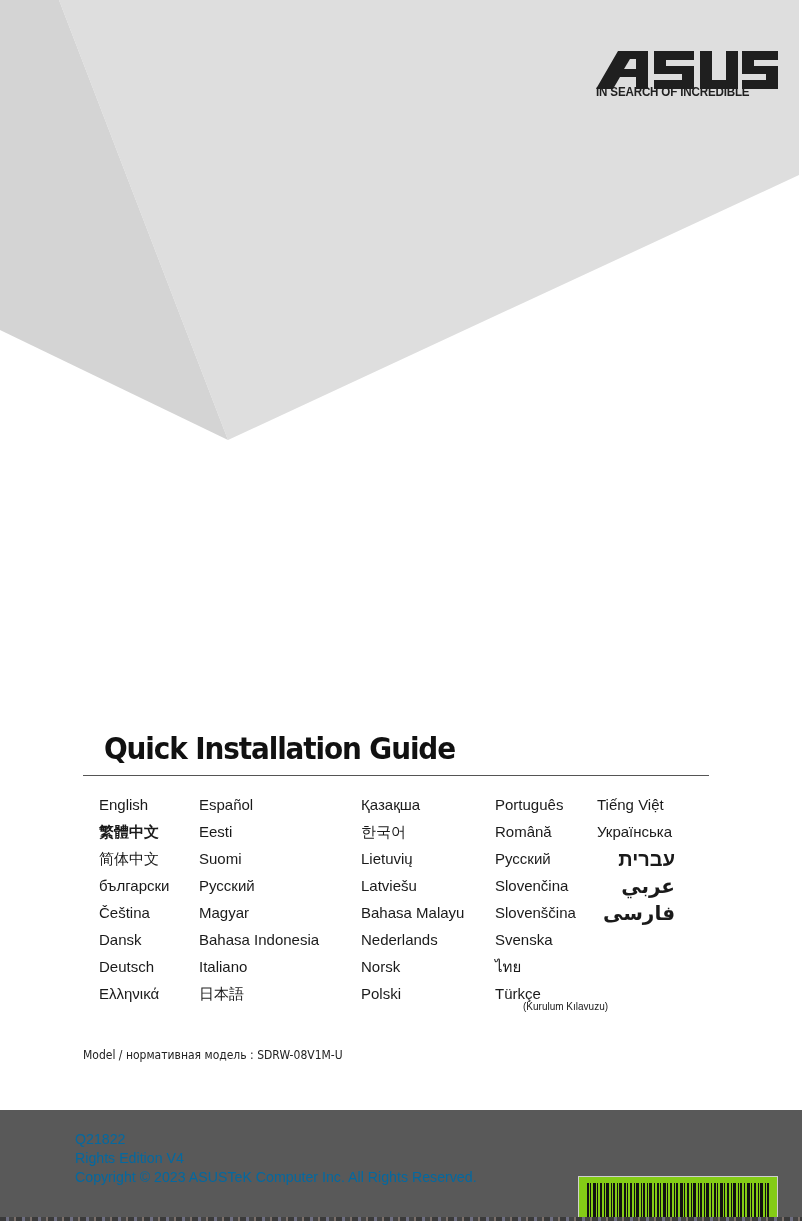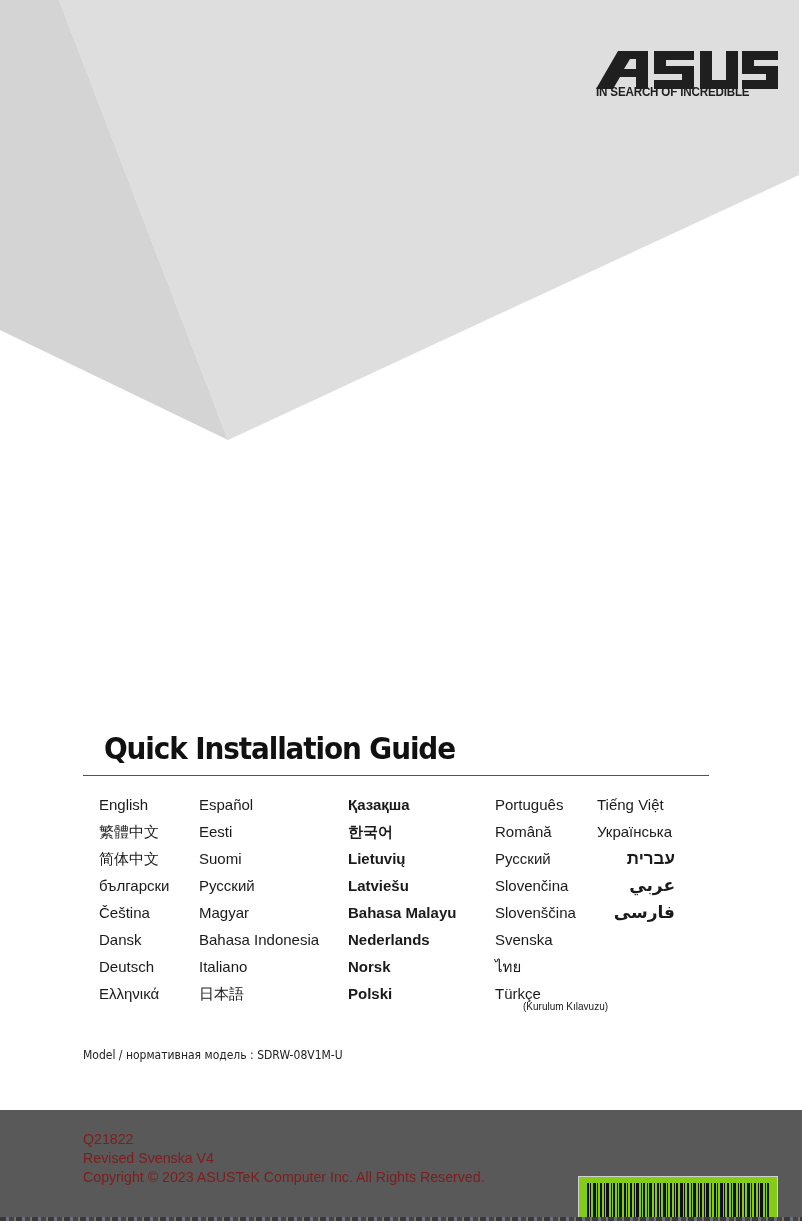--- a/index.html
+++ b/index.html
@@ -30,32 +30,32 @@
   .title-rule {
     position: absolute; left: 83px; top: 775px; width: 626px; height: 0;
     border-top: 1.5px solid #555;
   }
   .lang-col { position: absolute; top: 795px; }
   .lang-item {
     height: 27px; line-height: 20px; font-size: 15px; color: #1a1a1a;
     white-space: nowrap;
   }
   .lang-item.sub { font-size: 10px; line-height: 12px; height: 12px; margin-top: -10px; margin-left: 28px; }
-  .lang-item.rtl { direction: rtl; text-align: right; width: 78px; font-weight: bold; font-size: 17px; }
+  .lang-item.rtl { direction: rtl; text-align: right; width: 78px; font-weight: bold; font-size: 20px; }
   .model {
     position: absolute; left: 83px; top: 1048px;
     font-family: "DejaVu Sans", sans-serif; font-size: 12px; color: #222;
     white-space: nowrap; transform: scaleX(0.9); transform-origin: left center;
   }
   .footer {
     position: absolute; left: 0; top: 1110px; width: 802px; height: 111px;
     background: #595959;
   }
   .footer-text {
-    position: absolute; left: 83px; top: 1130px; color: #7f1d1d;
+    position: absolute; left: 75px; top: 1130px; color: #0369a1;
     font-size: 14.2px; line-height: 19px;
   }
   .barcode-box {
     position: absolute; left: 578px; top: 1176px; width: 198px; height: 70px;
     background: #84cc16; border: 1px solid #cfcfcf;
   }
   .barcode-bars { position: absolute; left: 8px; top: 6px; width: 182px; height: 44px; }
   .barcode-digits {
     position: absolute; left: 8px; top: 51px; width: 182px;
     font-family: "DejaVu Sans Mono", monospace; font-size: 10.5px; color: #111;
@@ -85,41 +85,41 @@
 
   <path d="M146,0 H182 V9 H158 V15 H182 V38 H146 V29 H170 V23 H146 Z" fill="#1f1f1f"></path>
 </svg>
 <div class="logo-tagline">IN SEARCH OF INCREDIBLE</div>
 
 <div class="title">Quick Installation Guide</div>
 <div class="title-rule"></div>
 
 <div class="lang-col" style="left:99px;">
   <div class="lang-item">English</div>
-  <div class="lang-item" style="font-weight:normal;">繁體中文</div>
+  <div class="lang-item" style="font-weight:bold;">繁體中文</div>
   <div class="lang-item">简体中文</div>
   <div class="lang-item">български</div>
   <div class="lang-item">Čeština</div>
   <div class="lang-item">Dansk</div>
   <div class="lang-item">Deutsch</div>
   <div class="lang-item">Ελληνικά</div>
 </div>
 
 <div class="lang-col" style="left:199px;">
   <div class="lang-item">Español</div>
   <div class="lang-item">Eesti</div>
   <div class="lang-item">Suomi</div>
   <div class="lang-item">Русский</div>
   <div class="lang-item">Magyar</div>
   <div class="lang-item">Bahasa Indonesia</div>
   <div class="lang-item">Italiano</div>
   <div class="lang-item">日本語</div>
 </div>
 
-<div class="lang-col" style="left:348px;font-weight:bold;">
+<div class="lang-col" style="left:361px;">
   <div class="lang-item">Қазақша</div>
   <div class="lang-item">한국어</div>
   <div class="lang-item">Lietuvių</div>
   <div class="lang-item">Latviešu</div>
   <div class="lang-item">Bahasa Malayu</div>
   <div class="lang-item">Nederlands</div>
   <div class="lang-item">Norsk</div>
   <div class="lang-item">Polski</div>
 </div>
 
@@ -141,21 +141,21 @@
   <div class="lang-item rtl">עברית</div>
   <div class="lang-item rtl">عربي</div>
   <div class="lang-item rtl">فارسی</div>
 </div>
 
 <div class="model">Model / нормативная модель :  SDRW-08V1M-U</div>
 
 <div class="footer"></div>
 <div class="footer-text">
   <div>Q21822</div>
-  <div>Revised Svenska V4</div>
+  <div>Rights Edition V4</div>
   <div>Copyright © 2023 ASUSTeK Computer Inc. All Rights Reserved.</div>
 </div>
 
 <div class="barcode-box">
   <svg class="barcode-bars" viewBox="0 0 182 44" width="182" height="44" preserveAspectRatio="none">
     <g fill="#111">
       <rect x="0" y="0" width="2" height="44"></rect>
         <rect x="3" y="0" width="1" height="44"></rect>
         <rect x="6" y="0" width="3" height="44"></rect>
       <rect x="10" y="0" width="1" height="44"></rect>

